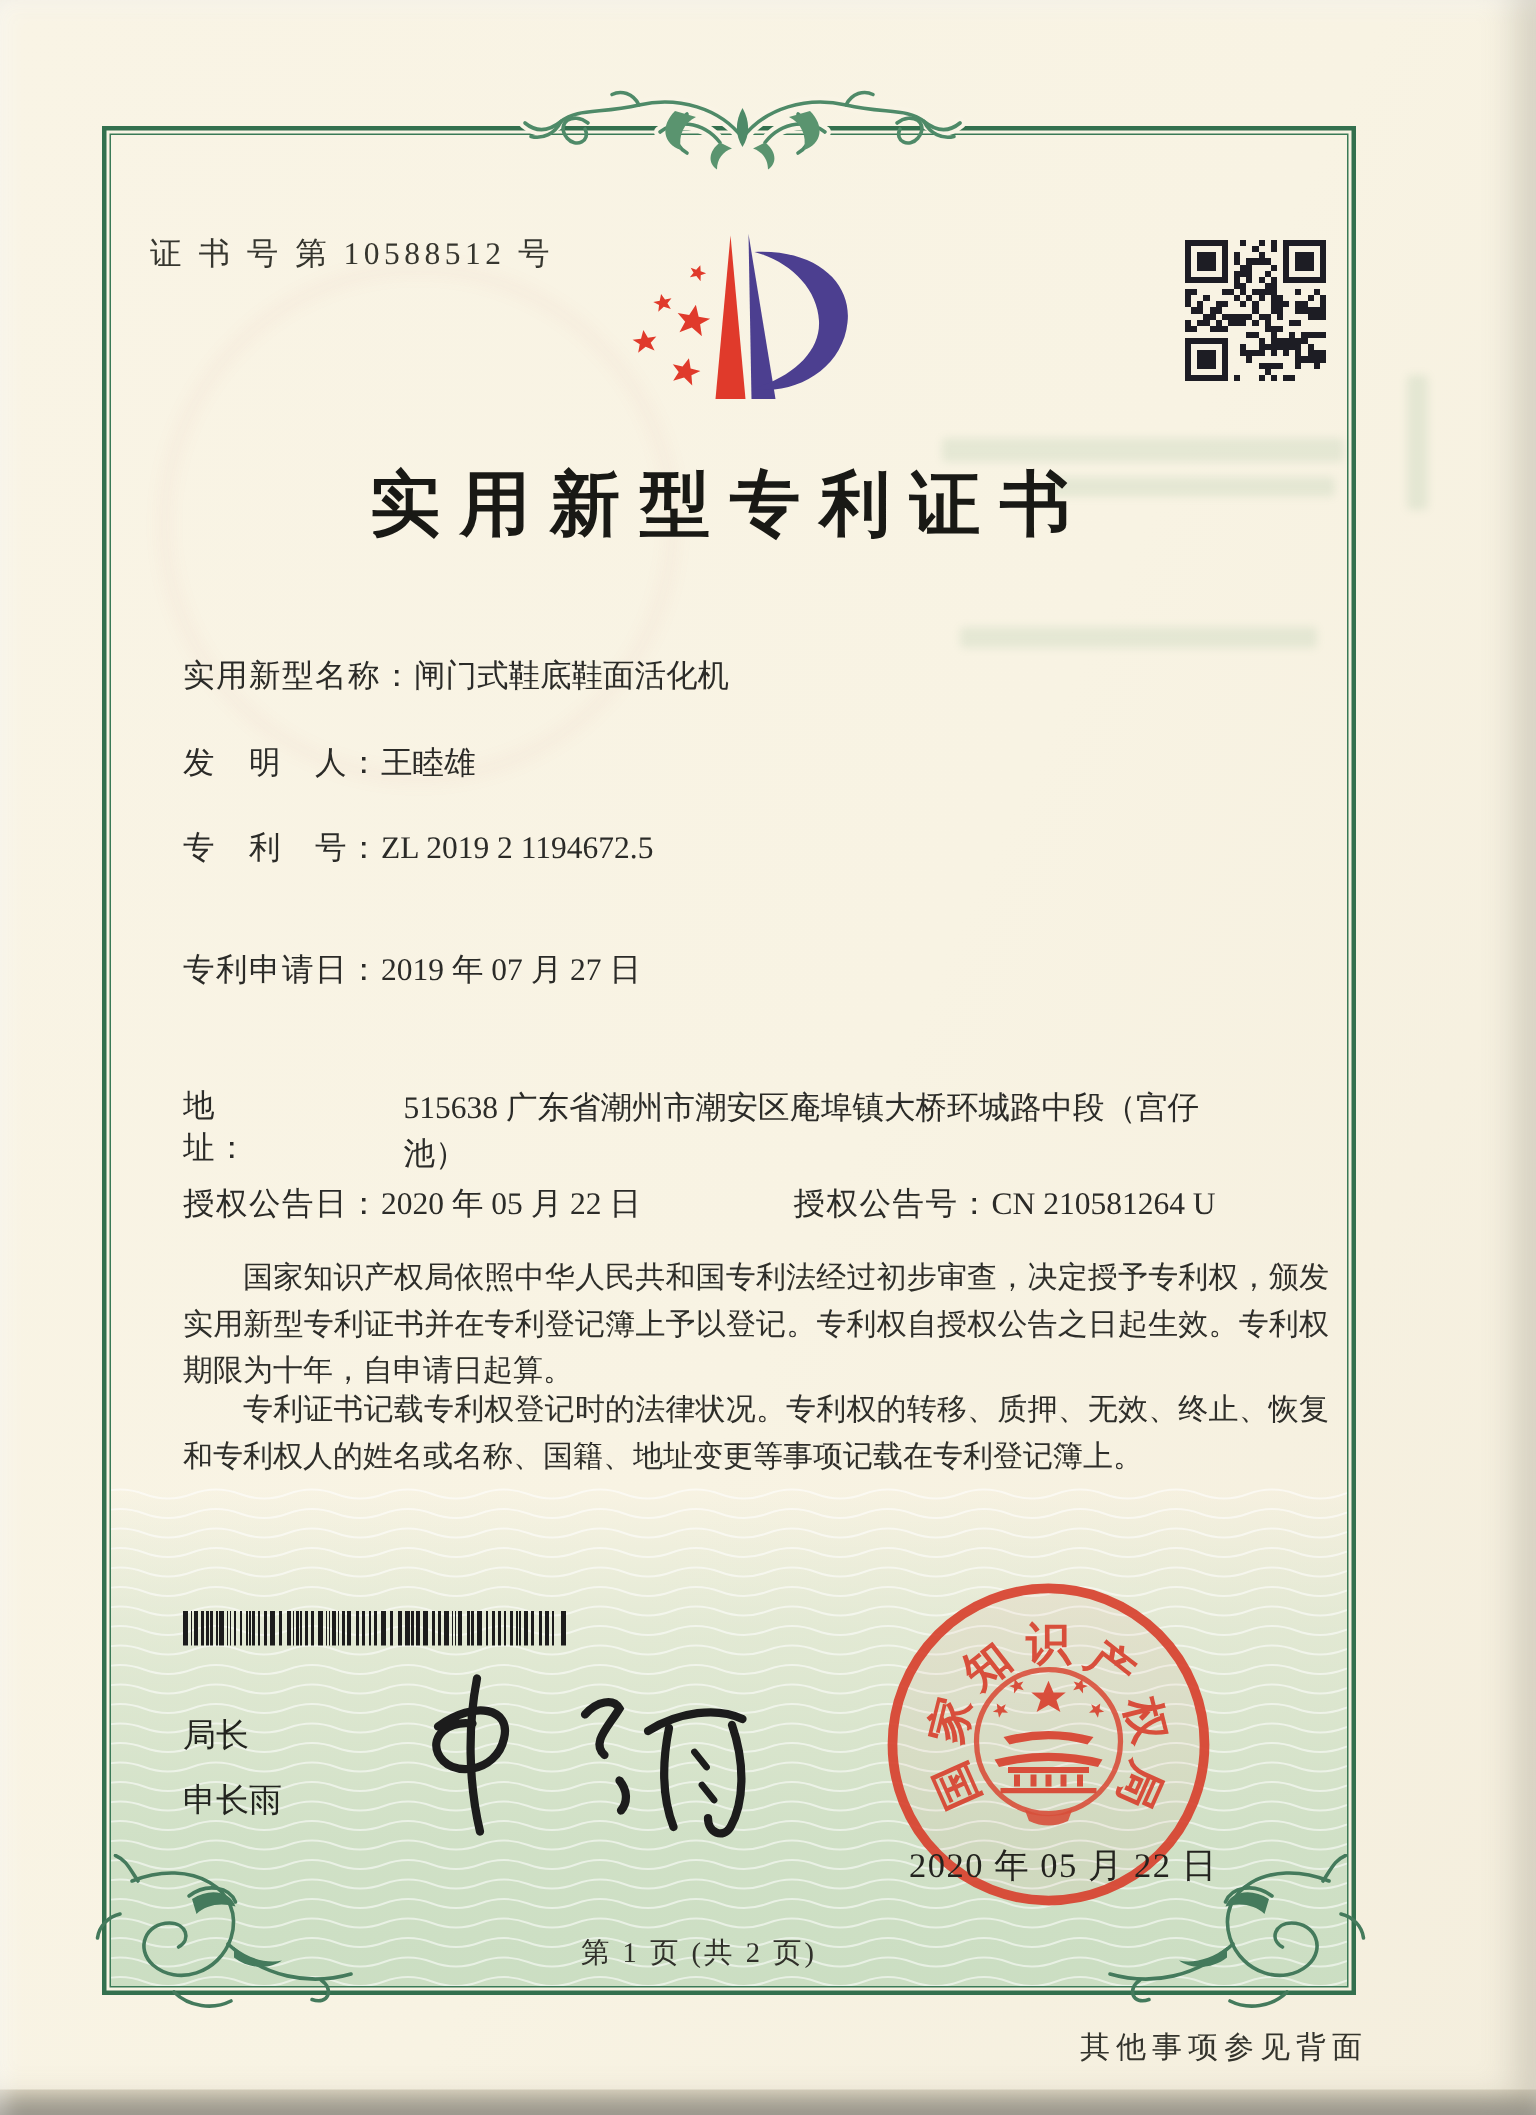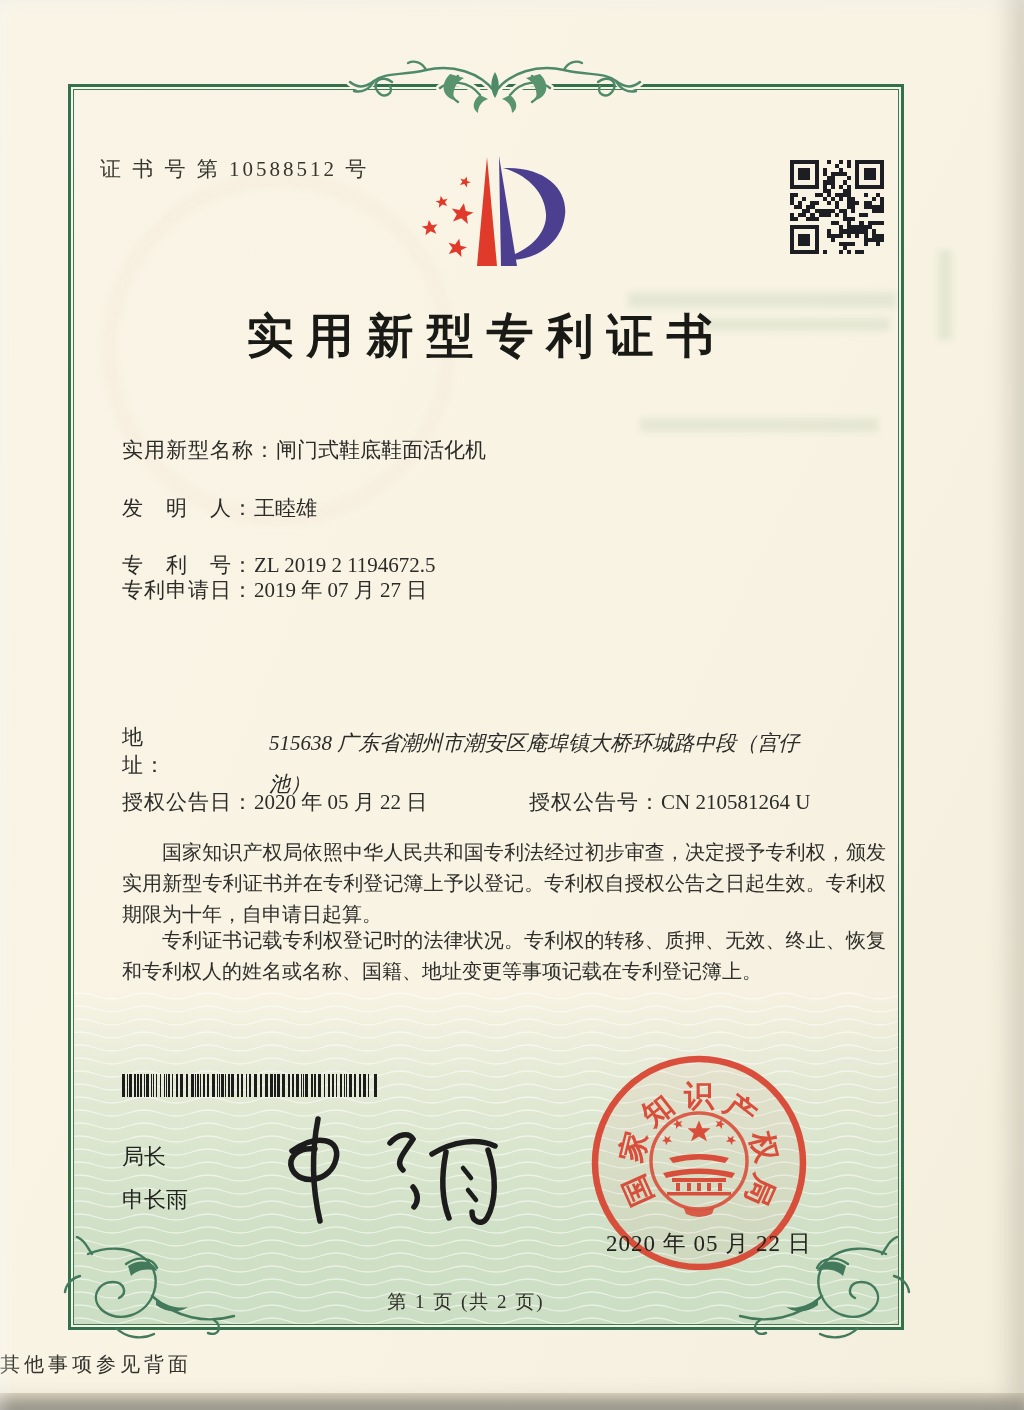--- a/index.html
+++ b/index.html
@@ -24,27 +24,27 @@
   #green-zone{left:74px;top:992px;width:824px;height:332px;
       background:linear-gradient(180deg,rgba(213,228,205,0) 0%,rgba(210,226,201,.55) 28%,rgba(205,223,196,.92) 70%,rgba(201,221,193,.95) 100%);}
   #green-zone svg{position:absolute;left:0;top:0;}
   
   #cert-no{left:100px;top:155px;font-size:21px;letter-spacing:3px;color:#36362f;}
   #title{left:0;top:305px;width:973px;text-align:center;font-size:47px;font-weight:600;letter-spacing:13px;color:#191915;}
   .field{left:122px;font-size:21px;white-space:nowrap;}
   .field .lbl{letter-spacing:1px;}
   #f-address{white-space:normal;width:780px;display:flex;}
   #f-address .lbl{flex:0 0 147px;}
-  #f-address .val{width:560px;line-height:41px;font-style:italic;}
+  #f-address .val{width:560px;line-height:31px;}
   .para{left:122px;width:764px;font-size:20px;line-height:31px;text-align:justify;text-indent:2em;color:#2e2e2a;}
   #officer-title{left:122px;top:1142px;font-size:22px;font-family:"Liberation Sans","DejaVu Sans",sans-serif;color:#22241f;}
   #officer-name{left:122px;top:1185px;font-size:22px;font-family:"Liberation Sans","DejaVu Sans",sans-serif;color:#22241f;}
   #seal-date{left:606px;top:1228px;font-size:23px;letter-spacing:1px;color:#23231f;z-index:7;}
   #page-info{left:0px;top:1289px;width:932px;text-align:center;font-size:19px;letter-spacing:2px;color:#30302a;}
-  #back-note{left:0px;top:1351px;width:912px;text-align:left;font-size:20px;letter-spacing:4px;color:#33332c;}
+  #back-note{left:0px;top:1351px;width:912px;text-align:right;font-size:20px;letter-spacing:4px;color:#33332c;}
   svg{display:block;}
 </style>
 </head>
 <body>
 
 <div id="page">
 
   <div class="abs ghost" id="ghost-ring"></div>
   <div class="abs ghost ghost-bar" style="left:628px;top:292px;width:268px;height:16px;"></div>
   <div class="abs ghost ghost-bar" style="left:700px;top:318px;width:190px;height:13px;"></div>
@@ -405,21 +405,21 @@
     <span class="lbl">实用新型名称：</span><span class="val">闸门式鞋底鞋面活化机</span>
   </div>
 
   <div class="abs" id="title">实用新型专利证书</div>
   <div class="abs field" style="top:494px;">
     <span class="lbl">发　明　人：</span><span class="val">王睦雄</span>
   </div>
   <div class="abs field" style="top:551px;">
     <span class="lbl">专　利　号：</span><span class="val">ZL 2019 2 1194672.5</span>
   </div>
-  <div class="abs field" style="top:576px;">
+  <div class="abs field" style="top:632px;">
     <span class="lbl">专利申请日：</span><span class="val">2019 年 07 月 27 日</span>
   </div>
   <div class="abs field" id="f-address" style="top:723px;">
     <span class="lbl">地　　　　址：</span>
       <span class="val">515638 广东省潮州市潮安区庵埠镇大桥环城路中段（宫仔池）</span>
   </div>
   <div class="abs field" style="top:788px;">
     <span class="lbl">授权公告日：</span><span class="val">2020 年 05 月 22 日</span>
   </div>
   <div class="abs field" style="left:492px;top:788px;margin-left:37px;">

